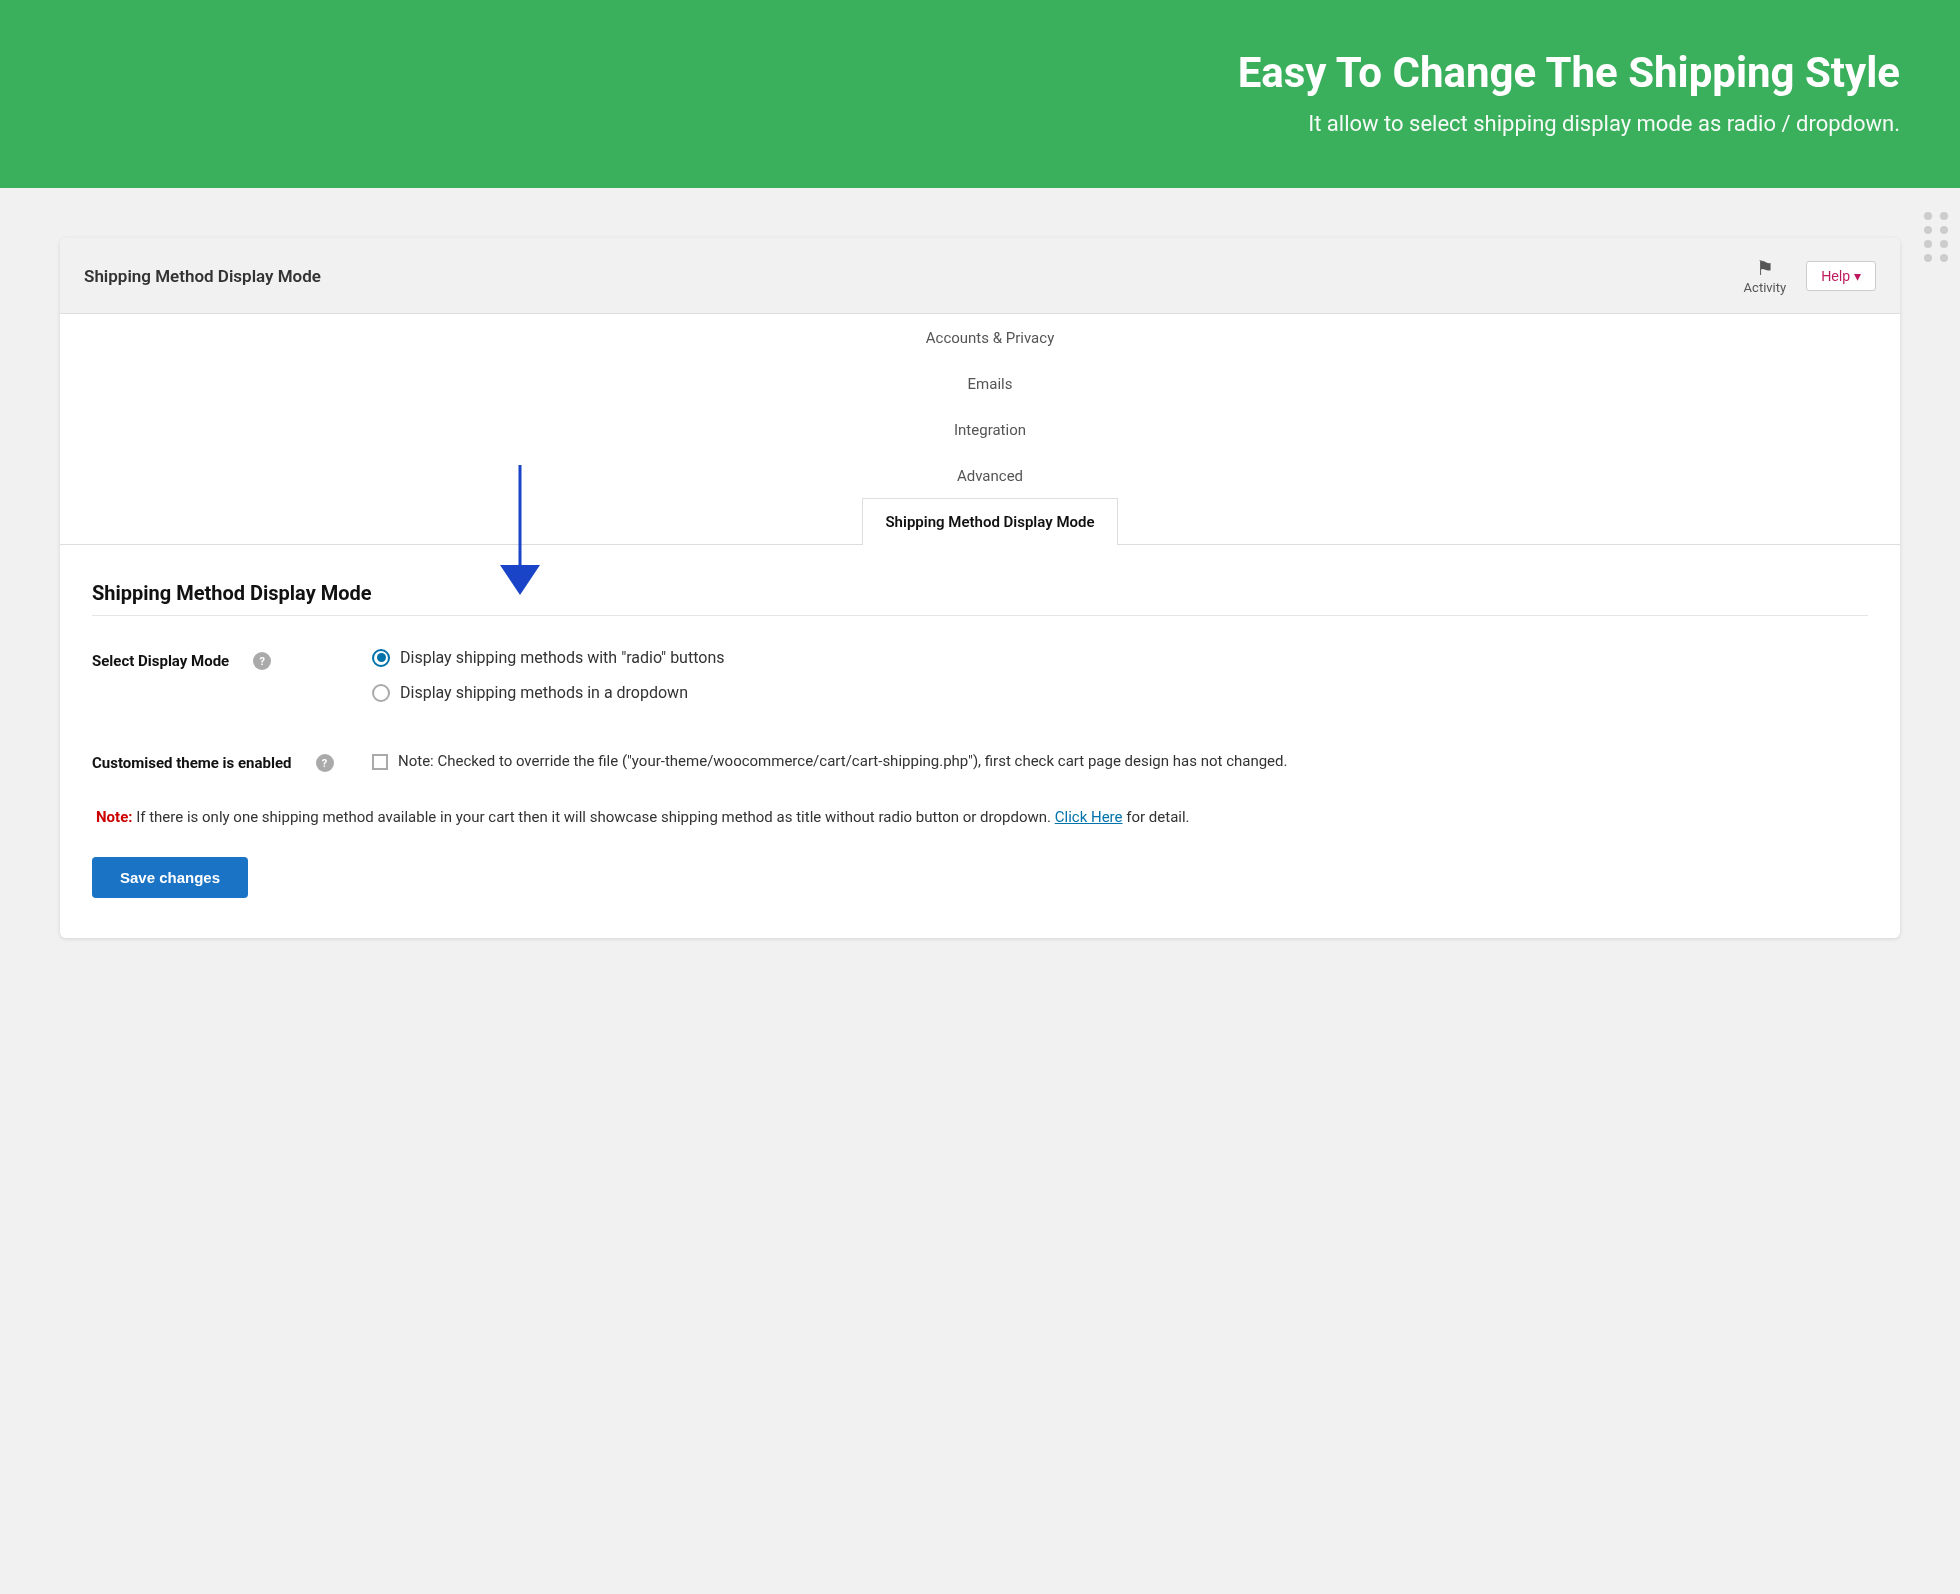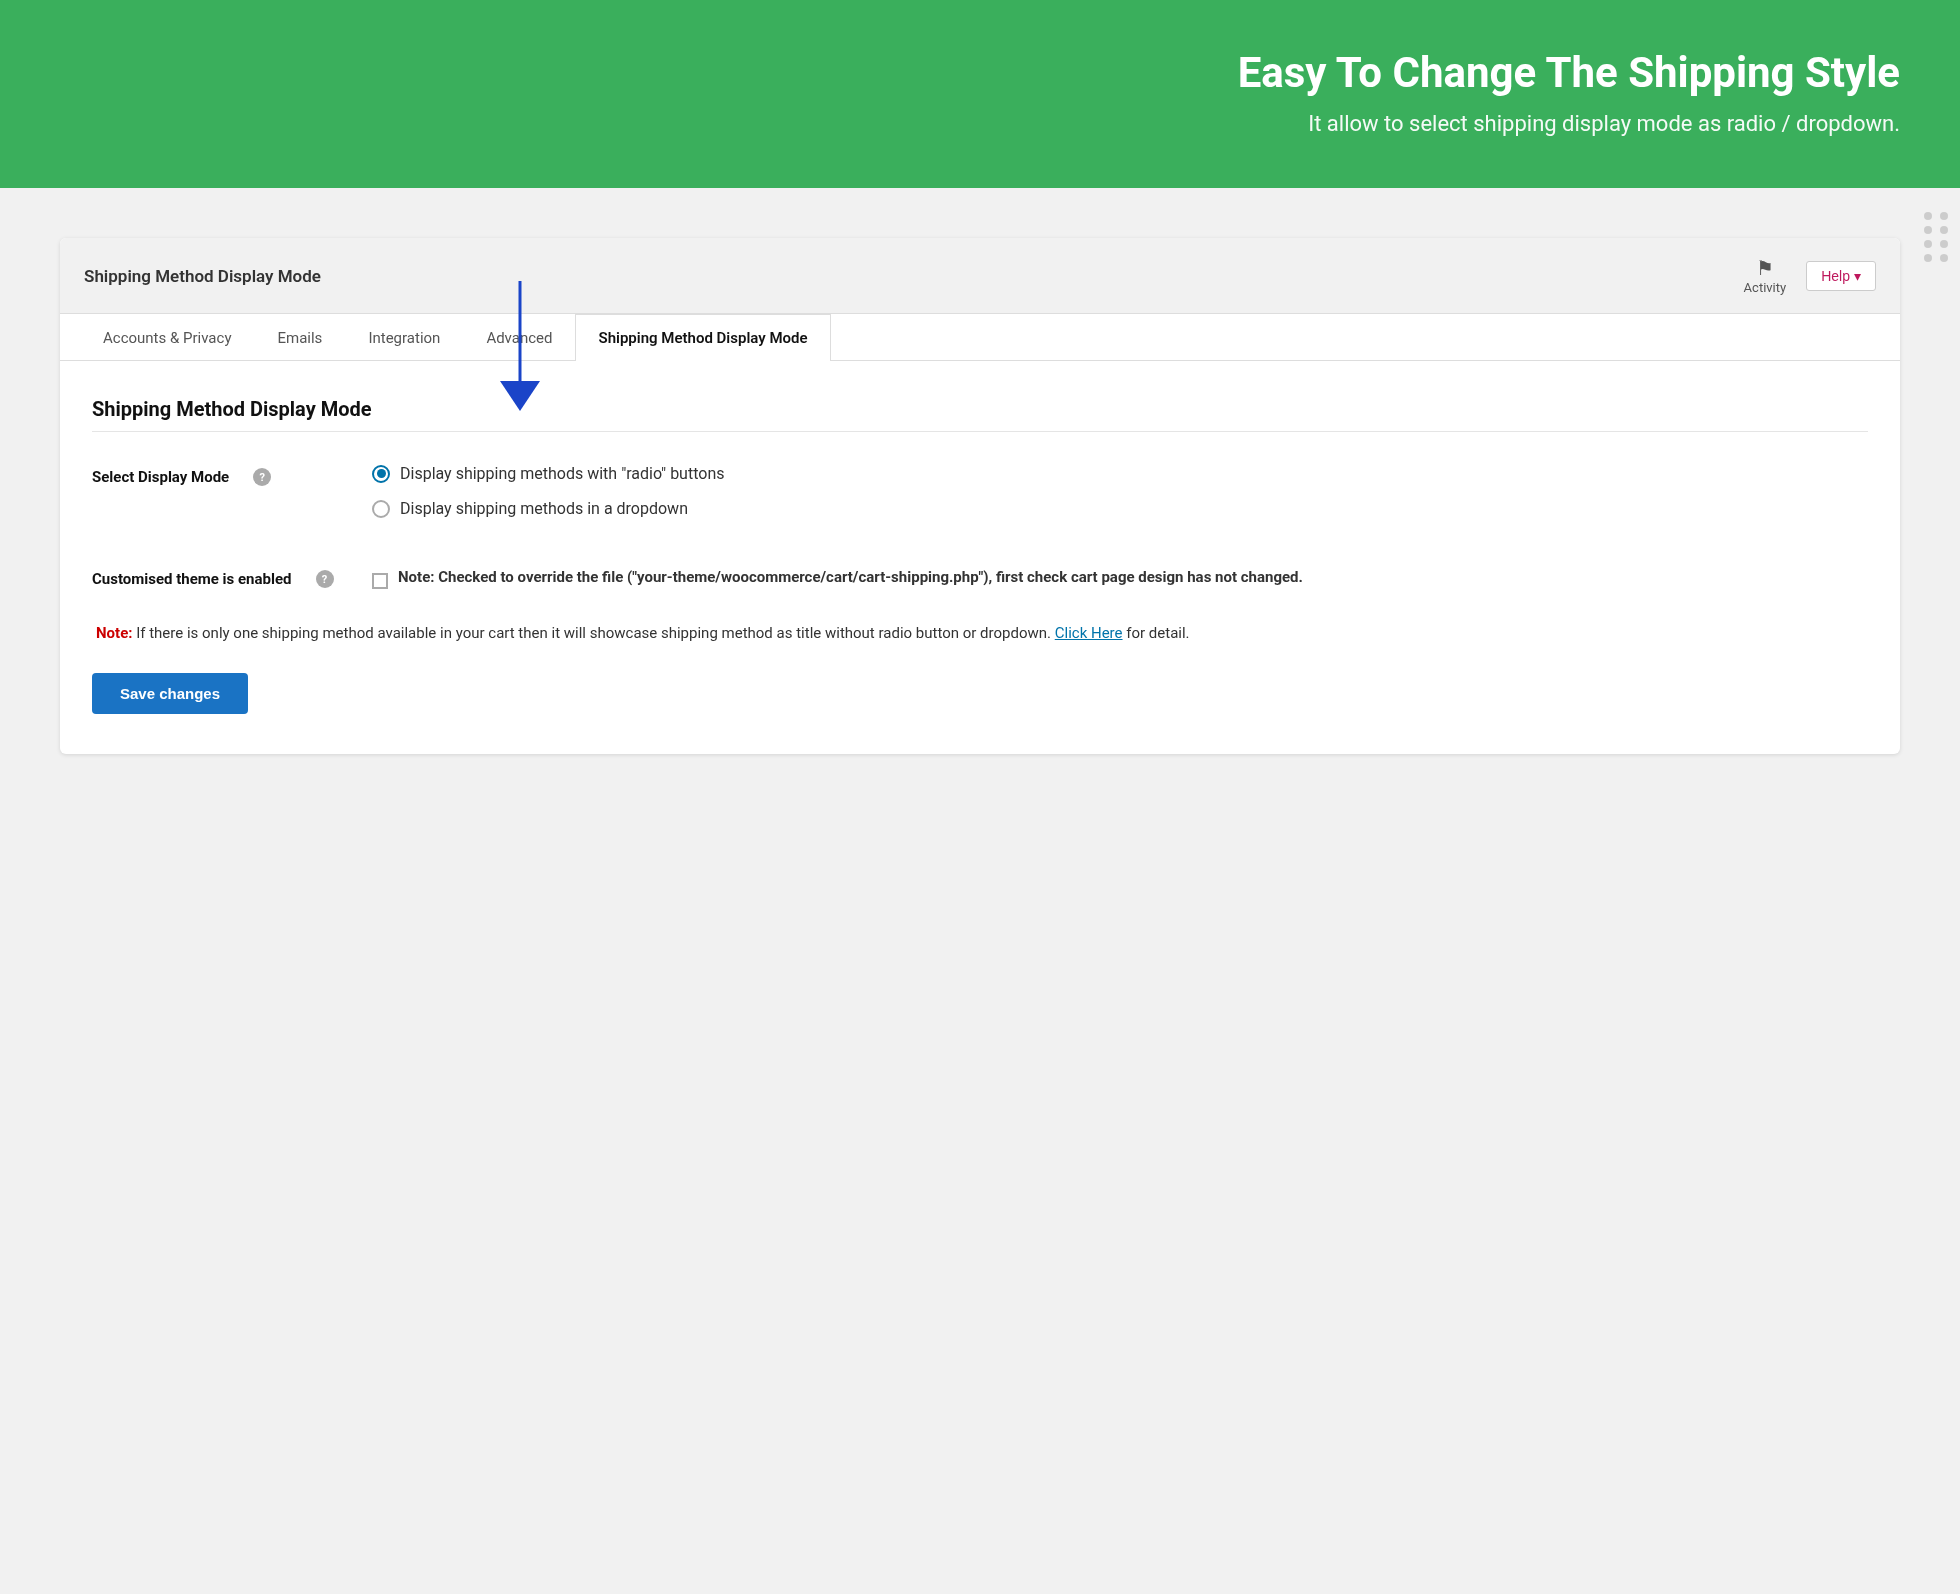--- a/index.html
+++ b/index.html
@@ -104,20 +104,21 @@
     }
 
     
     .tabs-row {
       display: flex;
       align-items: center;
       padding: 0 0 0 20px;
       border-bottom: 1px solid #ddd;
       background: #fff;
       flex-wrap: wrap;
+      flex-direction: column;
     }
     .tab {
       padding: 14px 22px;
       font-size: 15px;
       color: #555;
       cursor: pointer;
       border: 1px solid transparent;
       border-bottom: none;
       margin-bottom: -1px;
       background: transparent;
@@ -206,23 +207,22 @@
       content: '';
       width: 9px;
       height: 9px;
       border-radius: 50%;
       background: #0073aa;
     }
 
     
     .checkbox-row {
       display: flex;
-      align-items: flex-end;
+      align-items: center;
       gap: 10px;
-      font-weight: bold;
     }
     .checkbox-box {
       width: 16px;
       height: 16px;
       border: 2px solid #aaa;
       background: #fff;
       flex-shrink: 0;
       margin-top: 2px;
       cursor: pointer;
     }

